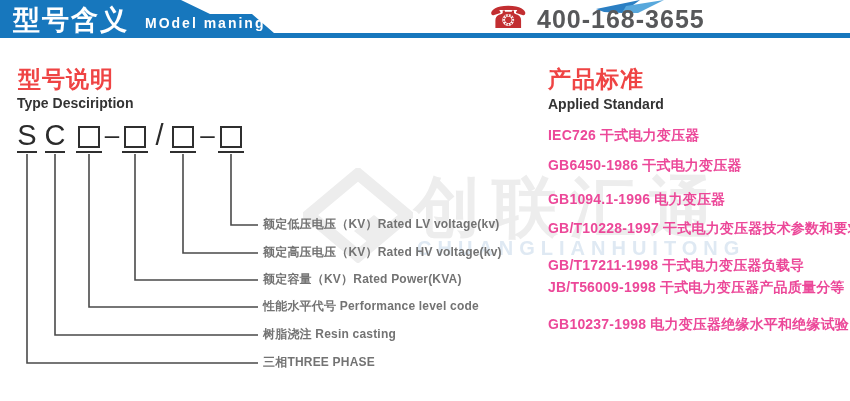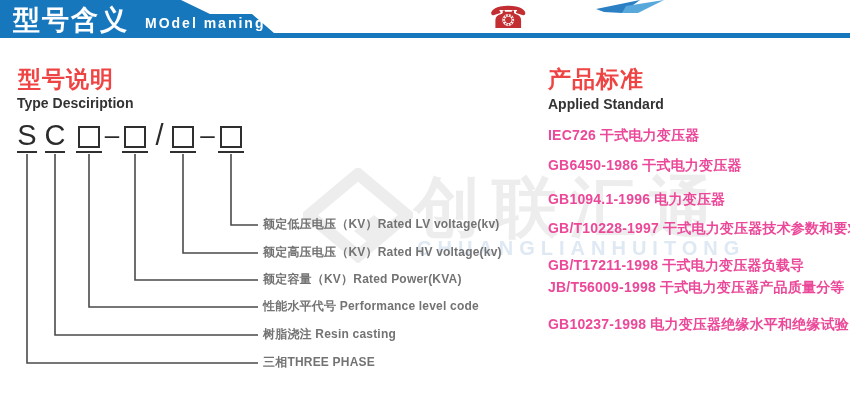--- a/index.html
+++ b/index.html
@@ -103,20 +103,21 @@
     <svg class="ribbon-svg" width="850" height="40" viewBox="0 0 850 40">
       <polygon points="0,0 181,0 210,14 252,14 274,33 850,33 850,38 0,38" fill="#1777BD"></polygon>
     </svg>
     <svg class="flash-svg" width="72" height="14" viewBox="0 0 72 14">
       <polygon points="0,9 44,0 26,13 8,12" fill="#2B7FC3"></polygon>
       <polygon points="30,6 68,0 42,13 26,13" fill="#58A8DC"></polygon>
     </svg>
     <div class="ribbon-title-zh">型号含义</div>
     <div class="ribbon-title-en">MOdel maning</div>
     <div class="phone-icon">☎</div>
+    <div class="phone-number">400-168-3655</div>
   </div>
 
   <div class="left-col">
     <div class="sec-heading-zh left-zh">型号说明</div>
     <div class="sec-heading-en left-en">Type Desciription</div>
 
     <div class="code-el" style="left:17px; width:20px;">
       <span class="code-letter">S</span>
     </div>
     <div class="code-el" style="left:45px; width:20px;">

